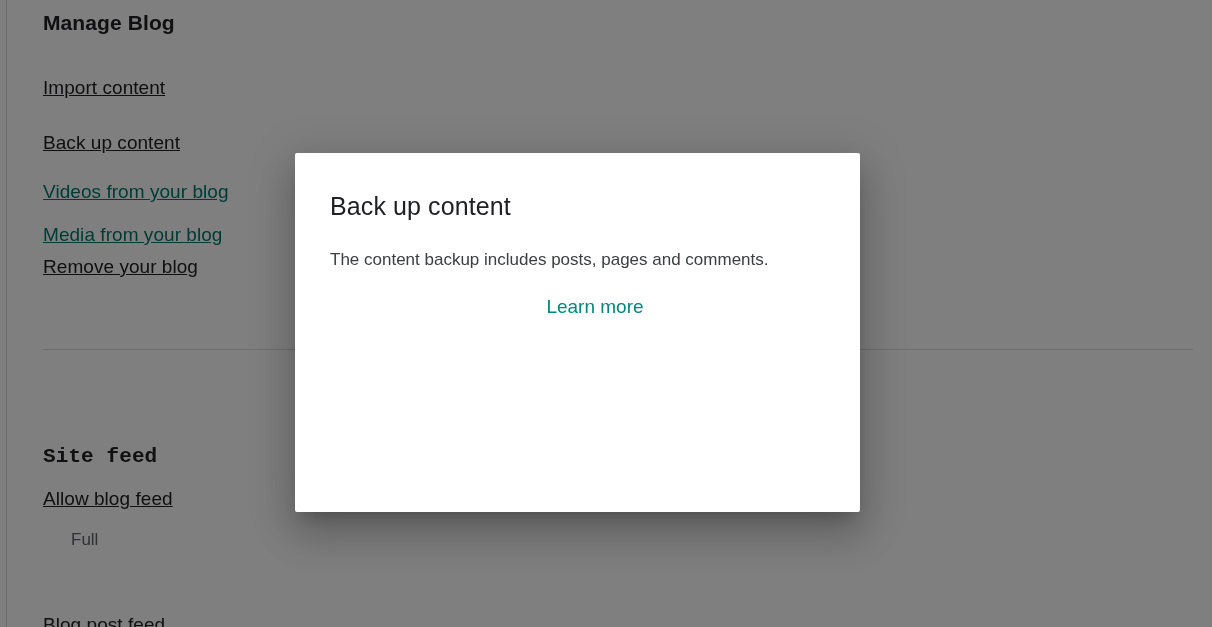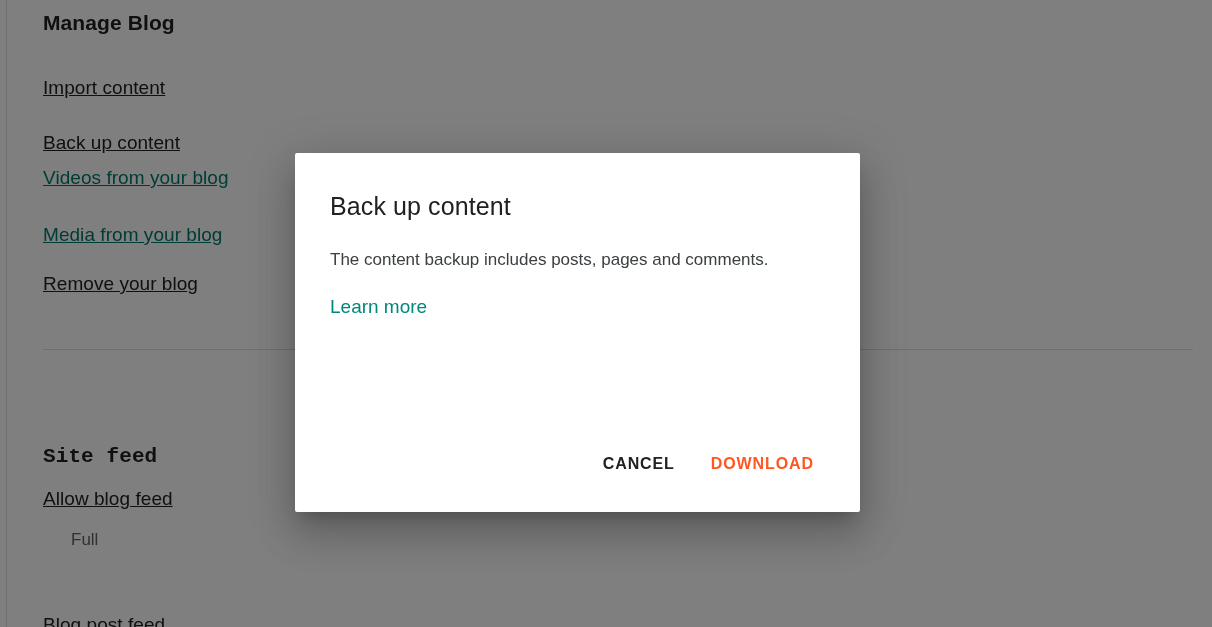--- a/index.html
+++ b/index.html
@@ -73,23 +73,23 @@
     left: 36px;
     width: 1150px;
     height: 1px;
     background: #dadce0;
   }
 
   
   #t-manage-blog   { top: 11px; }
   #i-import        { top: 77px; }
   #i-backup        { top: 132px; }
-  #i-videos        { top: 167px; }
+  #i-videos        { top: 181px; }
   #i-media         { top: 224px; }
-  #i-remove        { top: 273px; }
+  #i-remove        { top: 256px; }
   #div-1           { top: 349px; }
   #t-site-feed     { top: 445px; font-family: Liberation Mono, monospace; }
   #i-allow-feed    { top: 488px; }
   #s-allow-feed    { top: 530px; }
   #i-blogpost-feed { top: 614px; }
 
   
   #scrim {
     position: absolute;
     inset: 0;
@@ -132,20 +132,21 @@
     line-height: 1.45;
   }
 
   .dlg-link {
     display: inline-block;
     margin: 23px 0 0 35px;
     font-size: 19px;
     color: #00897b;
     text-decoration: none;
     cursor: pointer;
+    text-align: center;
   }
 
   .dlg-spacer { flex: 1 1 auto; }
 
   .dlg-actions {
     display: flex;
     justify-content: flex-end;
     align-items: center;
     padding: 0 32px 30px 0;
     gap: 8px;
@@ -203,18 +204,14 @@
 <div id="dialog" role="dialog">
 
   <h2 class="dlg-title">Back up content</h2>
 
   <p class="dlg-body">The content backup includes posts, pages and comments.</p>
 
   <a class="dlg-link">Learn more</a>
 
   <div class="dlg-spacer"></div>
 
-  <div class="dlg-actions">
-    <button class="dlg-btn cancel">CANCEL</button>
-    <button class="dlg-btn confirm">DOWNLOAD</button>
-  </div>
 
 </div>
 
 </body></html>

